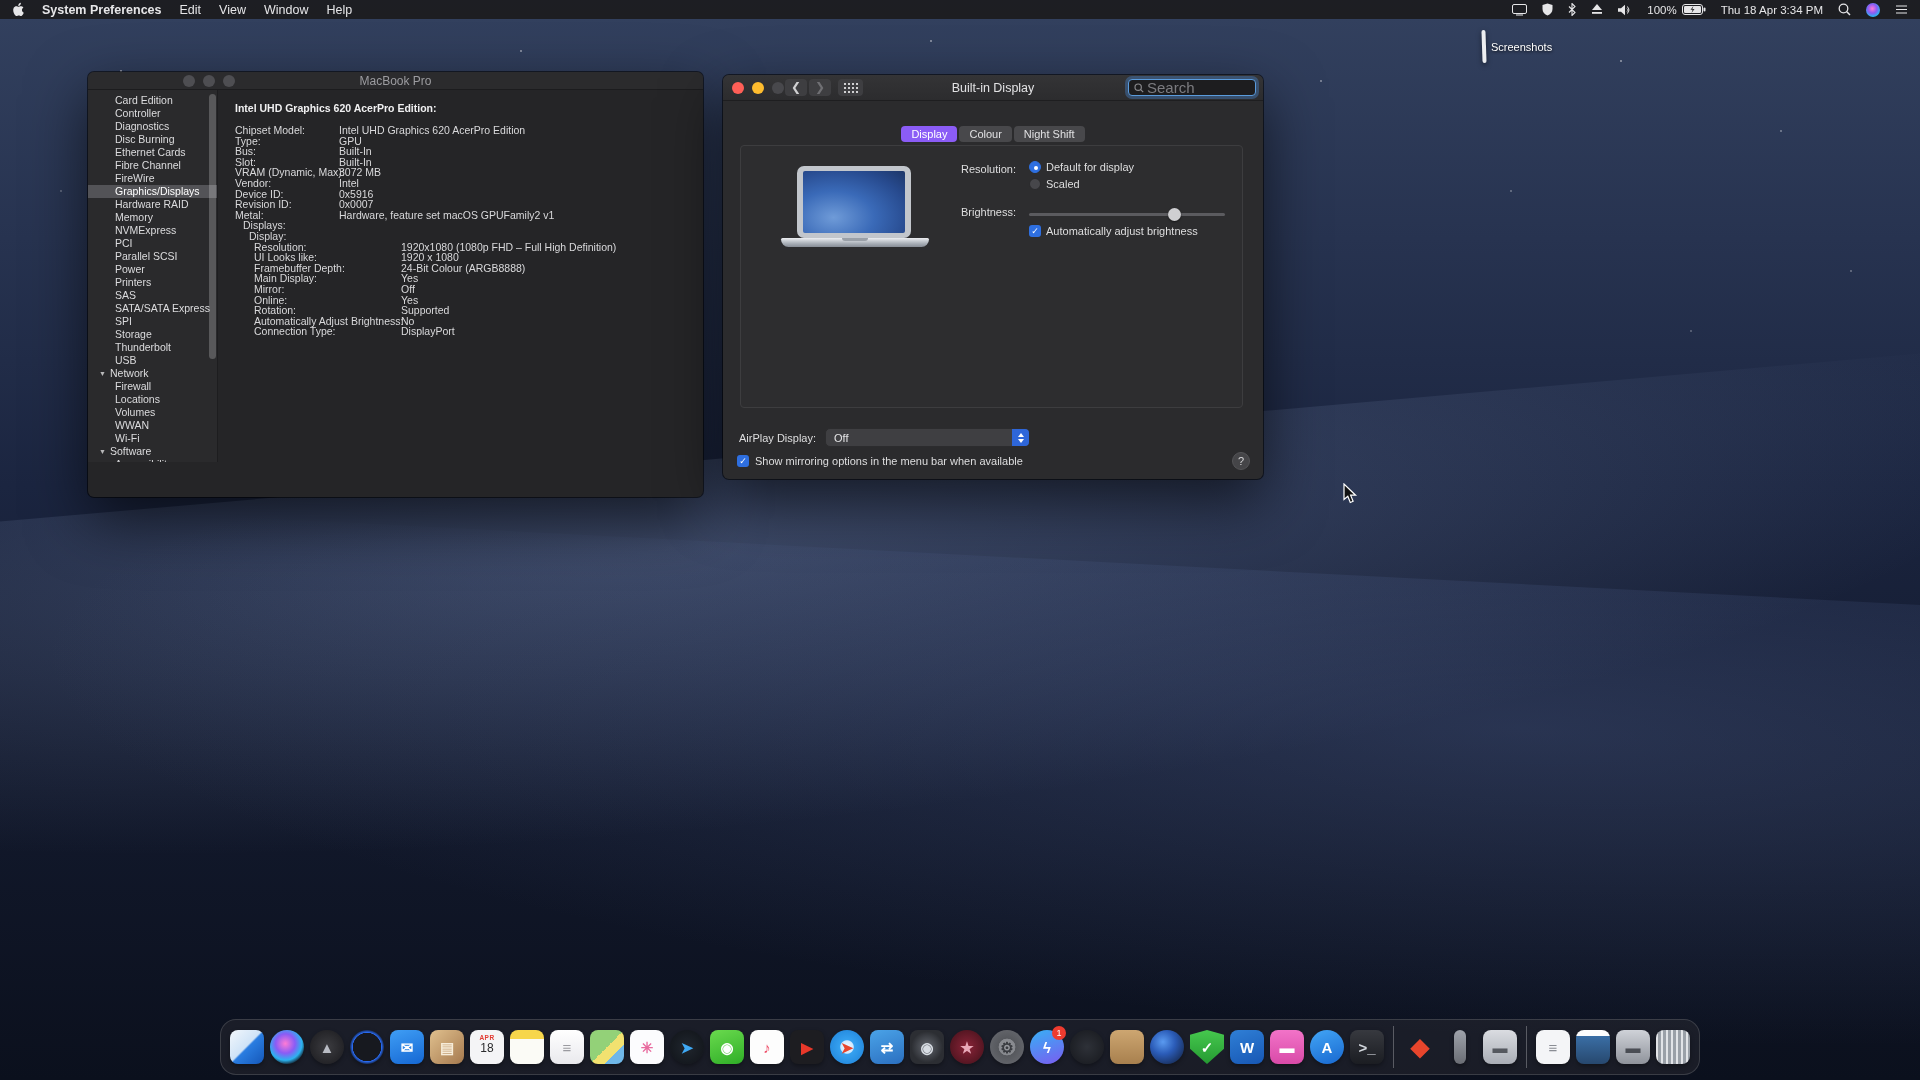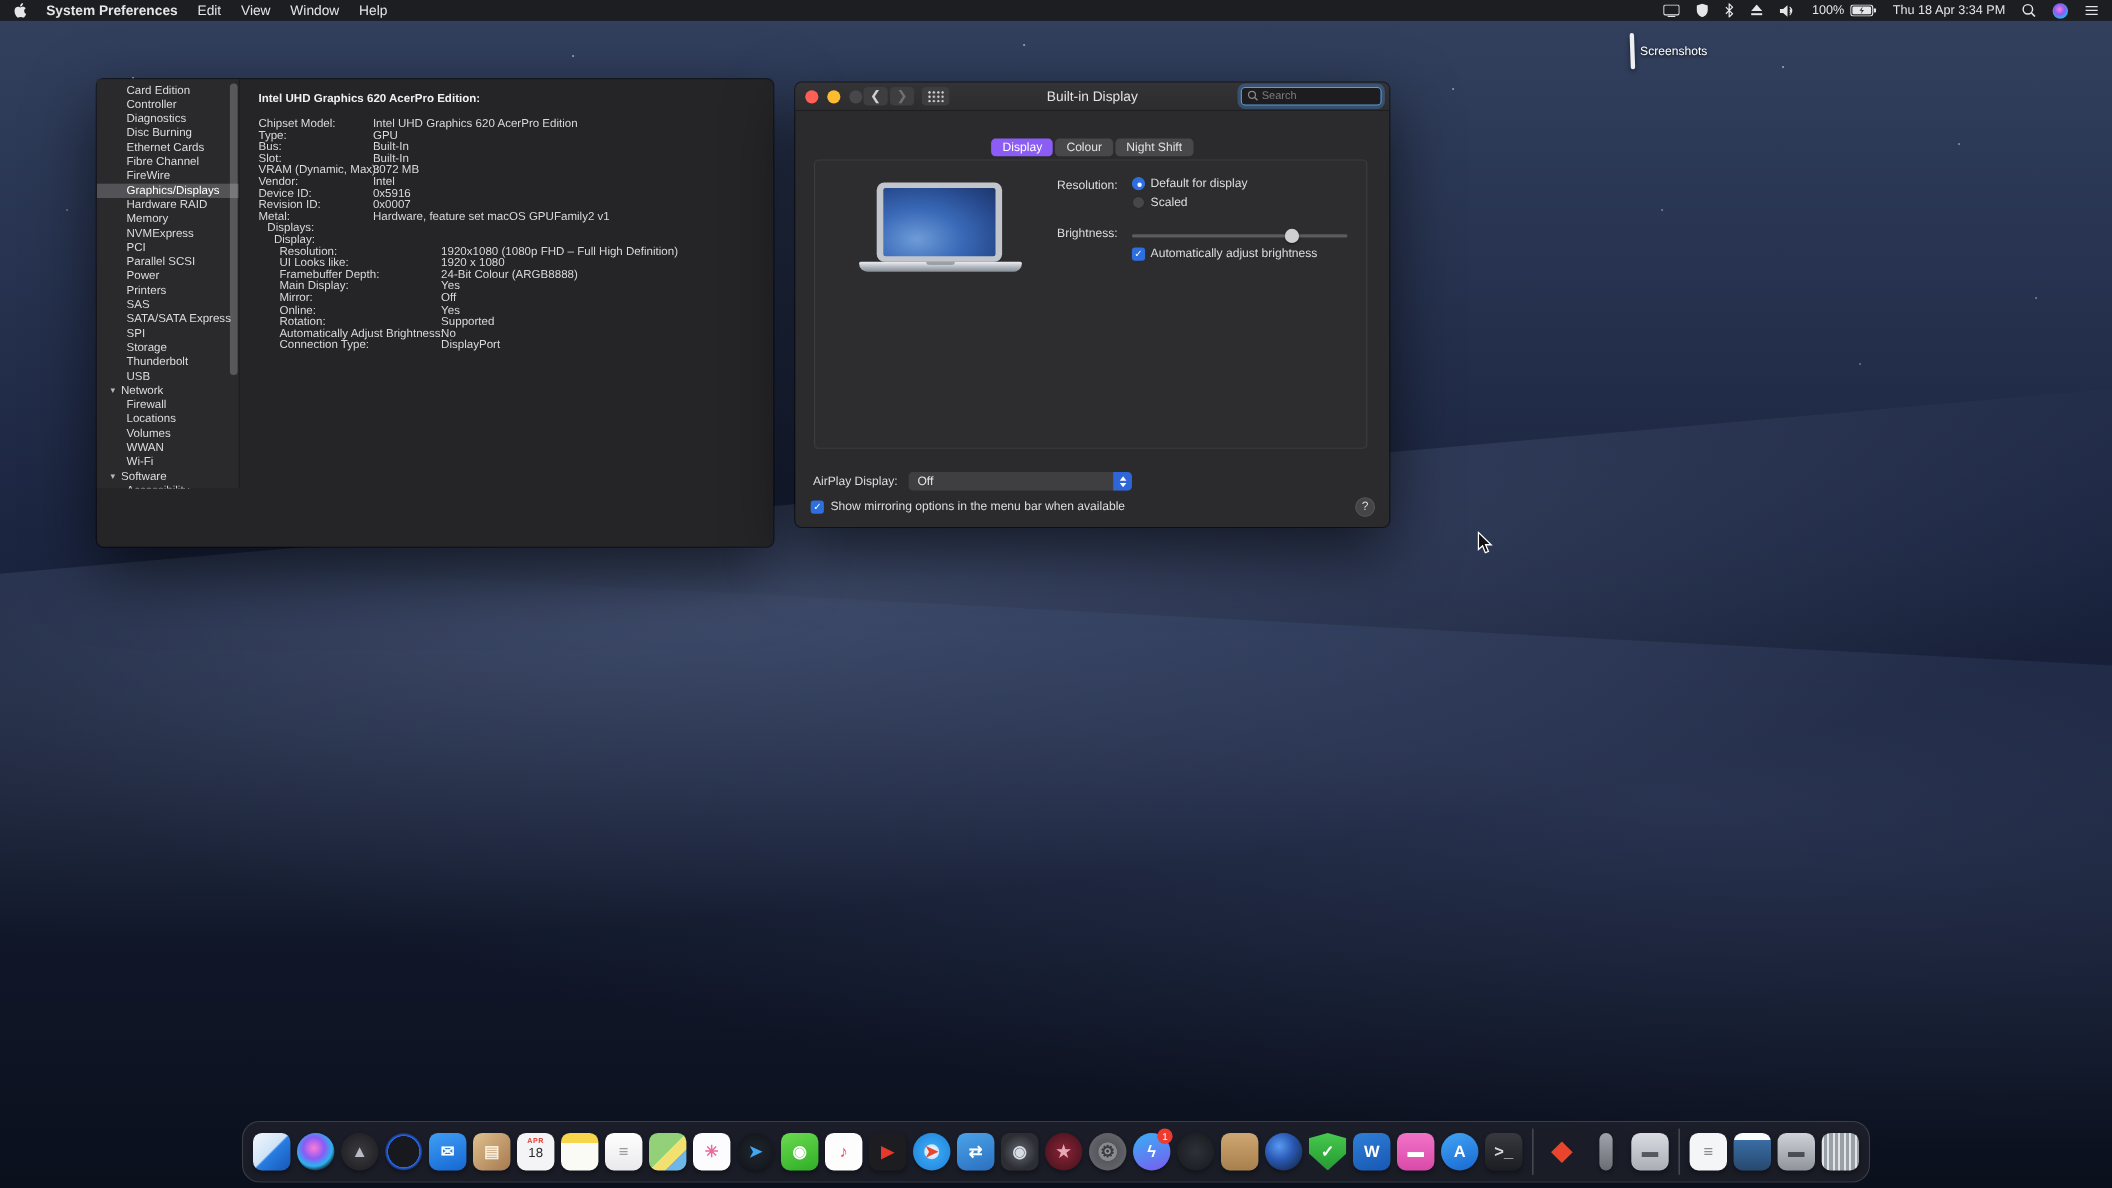--- a/index.html
+++ b/index.html
@@ -83,21 +83,21 @@
   .navbtn.dis{color:#707074;}
   .gridbtn{position:absolute;left:115px;width:25px;height:17px;background:#3e3e41;border:none;
     border-radius:4px;display:flex;align-items:center;justify-content:center;cursor:default;}
   .griddots{width:15px;height:11px;
     background-image:radial-gradient(circle,#d0d0d2 1px,rgba(0,0,0,0) 1.2px);
     background-size:4px 4px;background-position:0 0;}
   .searchbox{position:absolute;right:7px;width:128px;height:17px;background:#1d1d1f;
     border:1px solid #5a9bdc;border-radius:4px;box-shadow:0 0 0 3px rgba(74,144,226,.35);
     display:flex;align-items:center;gap:3px;padding:0 5px;}
   .searchbox input{flex:1;min-width:0;background:transparent;border:none;outline:none;
-    color:#dddddf;font-size:10px;font-family:"Liberation Sans",sans-serif;}
+    color:#dddddf;font-size:15px;font-family:"Liberation Sans",sans-serif;}
   .searchbox input::placeholder{color:#7c7c80;}
   .pf-body{position:relative;height:378px;}
   .tabs{display:flex;justify-content:center;gap:2px;margin:0 auto;padding-top:25px;width:fit-content;}
   .tab{border:none;border-radius:4px;background:#48484b;color:#e0e0e2;font-size:11px;
     padding:2px 10px;height:16px;line-height:12px;cursor:default;font-family:"Liberation Sans",sans-serif;}
   .tab.active{background:#8b5cf6;color:#fff;}
   .panel{position:absolute;left:17px;top:44px;width:503px;height:263px;border:1px solid #3d3d3f;
     border-radius:4px;background:rgba(255,255,255,.012);}
   .mb-screen{position:absolute;left:56px;top:20px;width:114px;height:72px;background:#c2c6cc;
     border-radius:7px;padding:5px 6px;}
@@ -241,20 +241,28 @@
     <span class="siri-orb"></span>
     <span>
       <svg width="13" height="11" viewBox="0 0 13 11">
           <path d="M1 2h11M1 5.5h11M1 9h11" stroke="#e6e6e8" stroke-width="1.2"></path>
         </svg>
     </span>
   </div>
 </div>
 
 <div class="win win-sysinfo">
+  <div class="si-titlebar">
+    <div class="lights">
+      <span class="light lg"></span>
+      <span class="light lg"></span>
+      <span class="light lg"></span>
+    </div>
+    <div class="si-title">MacBook Pro</div>
+  </div>
   <div class="si-body">
     <div class="si-sidebar">
       <div>
 
           <div class="sb-item">
 
             <span>Card Edition</span>
           </div>
 
           <div class="sb-item">

